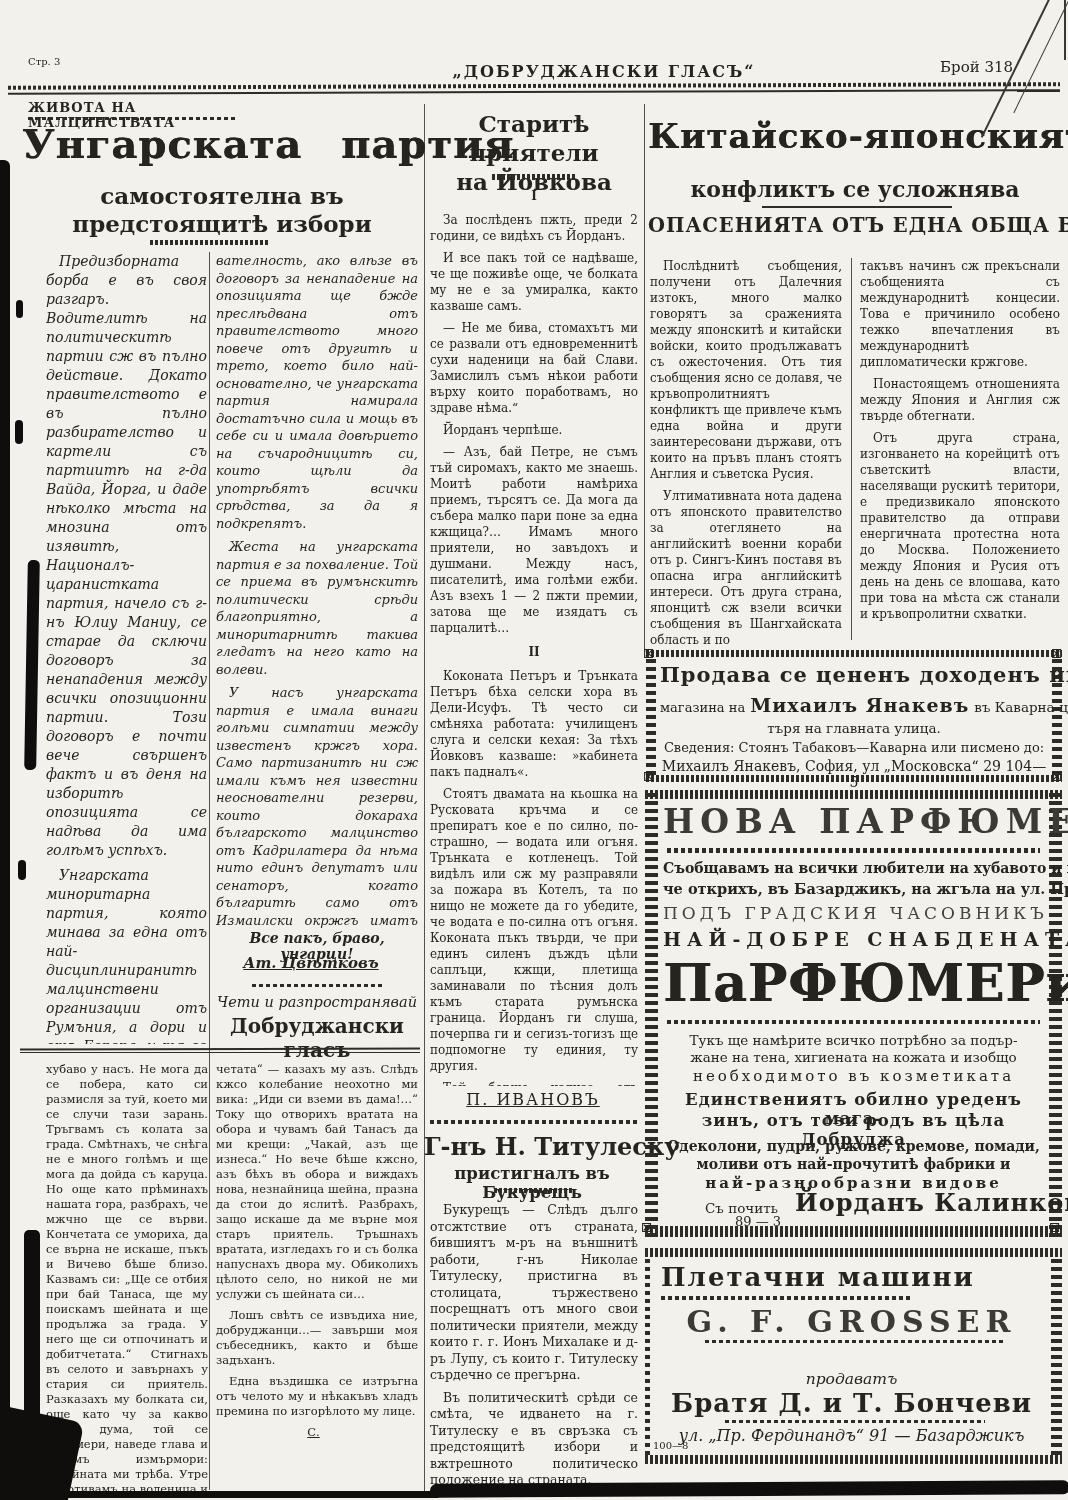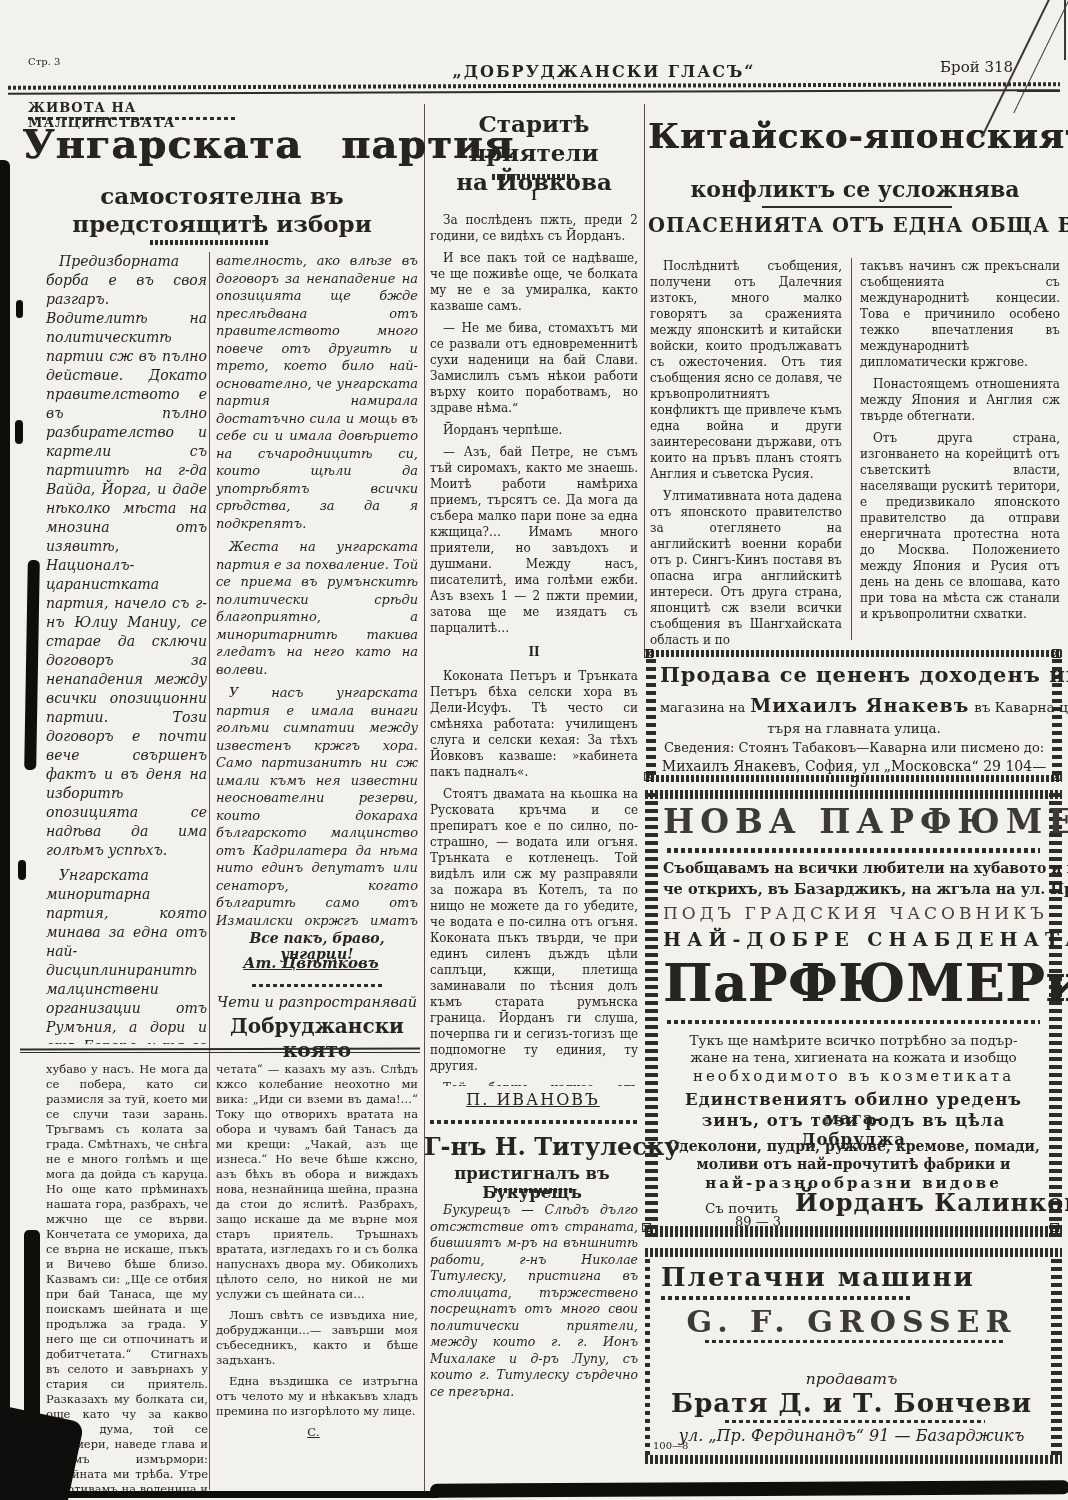--- a/index.html
+++ b/index.html
@@ -52,21 +52,21 @@
 
   <div class="abs just it clip colflow" style="left:216px;top:252px;width:202px;height:676px;font-size:13px;line-height:17.5px;">
     <p class="noind">вателность, ако влѣзе въ договоръ за ненападение на опозицията ще бжде преслѣдвана отъ правителството много повече отъ другитѣ и трето, което било най-основателно, че унгарската партия намирала достатъчно сила и мощь въ себе си и имала довѣрието на съчародницитѣ си, които щѣли да употрѣбятъ всички срѣдства, за да я подкрепятъ.</p>
     <p>Жеста на унгарската партия е за похваление. Той се приема въ румънскитѣ политически срѣди благоприятно, а миноритарнитѣ такива гледатъ на него като на волеви.</p>
     <p>У насъ унгарската партия е имала винаги голѣми симпатии между известенъ кржгъ хора. Само партизанитѣ ни сж имали къмъ нея известни неоснователни резерви, които докараха българското малцинство отъ Кадрилатера да нѣма нито единъ депутатъ или сенаторъ, когато българитѣ само отъ Измаилски окржгъ иматъ отъ шесть депутати и сенатора, двама депутати и единъ сенаторъ и то въ правителствената листа.</p>
   </div>
   <div class="abs ctr it b" style="left:216px;top:930px;width:202px;font-size:14px;">Все пакъ, браво, унгарци!</div>
   <div class="abs rt it b" style="left:216px;top:954px;width:190px;font-size:15px;">Ат. Цвѣтковъ</div>
   <div class="abs hatch" style="left:252px;top:984px;width:130px;height:3px;"></div>
   <div class="abs ctr it" style="left:216px;top:994px;width:202px;font-size:14.5px;">Чети и разпространявай</div>
-  <div class="abs ctr b" style="left:216px;top:1014px;width:202px;font-size:20px;">Добруджански която</div>
+  <div class="abs ctr b" style="left:216px;top:1014px;width:202px;font-size:20px;">Добруджански гласъ</div>
 
   <div class="abs rule" style="left:20px;top:1048px;width:400px;height:2px;transform:rotate(-0.15deg);"></div>
   <div class="abs rule" style="left:20px;top:1052px;width:400px;height:1px;"></div>
   <div class="abs just clip colflow" style="left:46px;top:1062px;width:162px;height:432px;font-size:11.5px;line-height:15px;">
     <p class="noind">хубаво у насъ. Не мога да се побера, като си размисля за туй, което ми се случи тази зарань. Тръгвамъ съ колата за града. Смѣтнахъ, че снѣга не е много голѣмъ и ще мога да дойда съ каруца. Но още като прѣминахъ нашата гора, разбрахъ, че мжчно ще се върви. Кончетата се умориха, да се върна не искаше, пъкъ и Вичево бѣше близо. Казвамъ си: „Ще се отбия при бай Танаса, ще му поискамъ шейната и ще продължа за града. У него ще си отпочинатъ и добитчетата.“ Стигнахъ въ селото и завърнахъ у стария си приятель. Разказахъ му болката си, още като чу за какво става дума, той се начумери, наведе глава и едвамъ измърмори: „Шейната ми трѣба. Утре ще отивамъ на воденица и я напълнихъ съ чували!…“ Дай баремъ малко слама за кон-</p>
   </div>
   <div class="abs just clip colflow" style="left:216px;top:1062px;width:202px;height:432px;font-size:11.5px;line-height:15px;">
     <p class="noind">четата“ — казахъ му азъ. Слѣдъ кжсо колебание неохотно ми вика: „Иди си вземи въ дама!…“ Току що отворихъ вратата на обора и чувамъ бай Танасъ да ми крещи: „Чакай, азъ ще изнеса.“ Но вече бѣше кжсно, азъ бѣхъ въ обора и виждахъ нова, незнайница шейна, празна да стои до яслитѣ. Разбрахъ, защо искаше да ме върне моя старъ приятель. Тръшнахъ вратата, изгледахъ го и съ болка напуснахъ двора му. Обиколихъ цѣлото село, но никой не ми услужи съ шейната си…</p>
     <p>Лошъ свѣтъ се извъдиха ние, добруджанци…— завърши моя събеседникъ, както и бѣше задъханъ.</p>
     <p>Една въздишка се изтръгна отъ челото му и нѣкакъвъ хладъ премина по изгорѣлото му лице.</p>
@@ -90,22 +90,23 @@
     <p>Стоятъ двамата на кьошка на Русковата кръчма и се препиратъ кое е по силно, по-страшно, — водата или огъня. Трънката е котленецъ. Той видѣлъ или сж му разправяли за пожара въ Котелъ, та по нищо не можете да го убедите, че водата е по-силна отъ огъня. Коконата пъкъ твърди, че при единъ силенъ дъждъ цѣли саплъци, кжщи, плетища заминавали по тѣсния долъ къмъ старата румънска граница. Йорданъ ги слуша, почерпва ги и сегизъ-тогизъ ще подпомогне ту единия, ту другия.</p>
     <p>Той борже излиза отъ кръчмата, напушенъ отъ смѣхъ.</p>
 
   </div>
   <div class="abs rt" style="left:440px;top:1090px;width:186px;font-size:16px;letter-spacing:2px;background:#f3f1ec;">П. ИВАНОВЪ</div>
   <div class="abs hatch" style="left:430px;top:1120px;width:208px;height:4px;"></div>
 
   <div class="abs ctr b nowrap" style="left:424px;top:1132px;width:216px;font-size:24px;">Г-нъ Н. Титулеску</div>
   <div class="abs ctr b" style="left:424px;top:1164px;width:216px;font-size:16.5px;">пристигналъ въ Букурещъ</div>
   <div class="abs hatchd" style="left:494px;top:1188px;width:80px;height:5px;"></div>
-  <div class="abs just clip colflow" style="left:430px;top:1202px;width:208px;height:296px;font-size:12.5px;line-height:16.5px;font-style:italic;">
+  <div class="abs just clip colflow" style="left:430px;top:1202px;width:208px;height:296px;font-size:12.5px;line-height:16.5px;">
     <p>Букурещъ — Слѣдъ дълго отсжтствие отъ страната, бившиятъ м-ръ на външнитѣ работи, г-нъ Николае Титулеску, пристигна въ столицата, тържествено посрещнатъ отъ много свои политически приятели, между които г. г. Ионъ Михалаке и д-ръ Лупу, съ които г. Титулеску сърдечно се прегърна.</p>
+    <p>Въ политическитѣ срѣди се смѣта, че идването на г. Титулеску е въ свръзка съ предстоящитѣ избори и вжтрешното политическо положение на страната.</p>
   </div>
 
   <div class="abs ctr nowrap disp" style="left:648px;top:116px;width:414px;font-size:34px;">Китайско-японскиятъ</div>
   <div class="abs ctr b" style="left:648px;top:176px;width:414px;font-size:22px;">конфликтъ се усложнява</div>
   <div class="abs rule" style="left:762px;top:206px;width:190px;height:2px;"></div>
   <div class="abs ctr b nowrap" style="left:648px;top:214px;width:414px;font-size:19.5px;letter-spacing:1px;">ОПАСЕНИЯТА ОТЪ ЕДНА ОБЩА ВОЙНА</div>
   <div class="abs just clip colflow" style="left:650px;top:258px;width:192px;height:386px;font-size:12px;line-height:16px;">
     <p>Послѣднитѣ съобщения, получени отъ Далечния изтокъ, много малко говорятъ за сраженията между японскитѣ и китайски войски, които продължаватъ съ ожесточения. Отъ тия съобщения ясно се долавя, че кръвопролитниятъ конфликтъ ще привлече къмъ една война и други заинтересовани държави, отъ които на пръвъ планъ стоятъ Англия и съветска Русия.</p>
     <p>Ултимативната нота дадена отъ японското правителство за отеглянето на английскитѣ военни кораби отъ р. Сингъ-Кинъ поставя въ опасна игра английскитѣ интереси. Отъ друга страна, японцитѣ сж взели всички съобщения въ Шангхайската область и по</p>
   </div>

